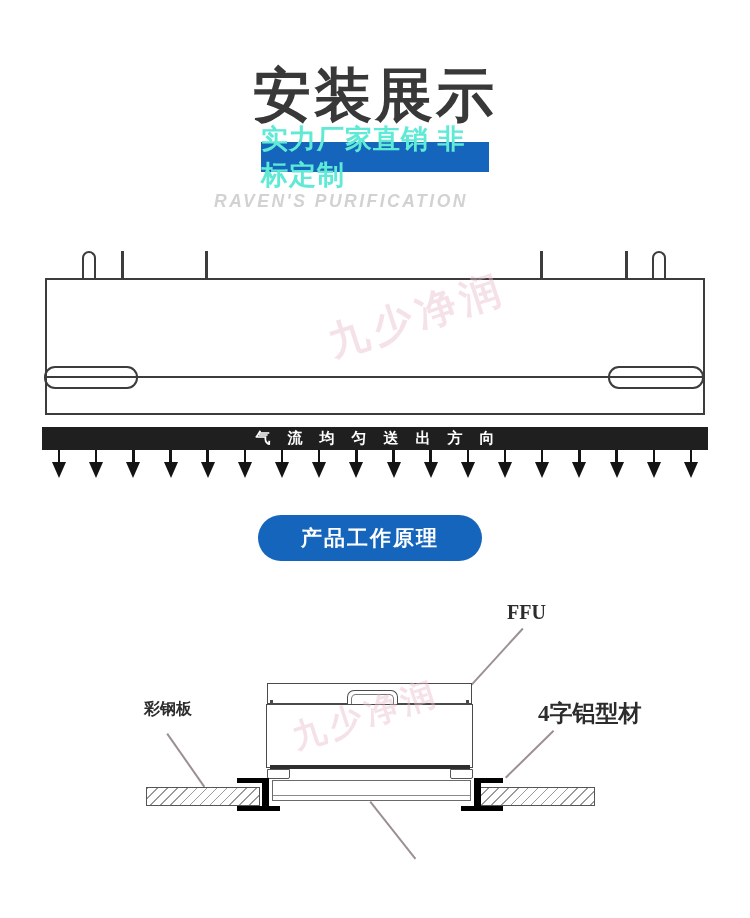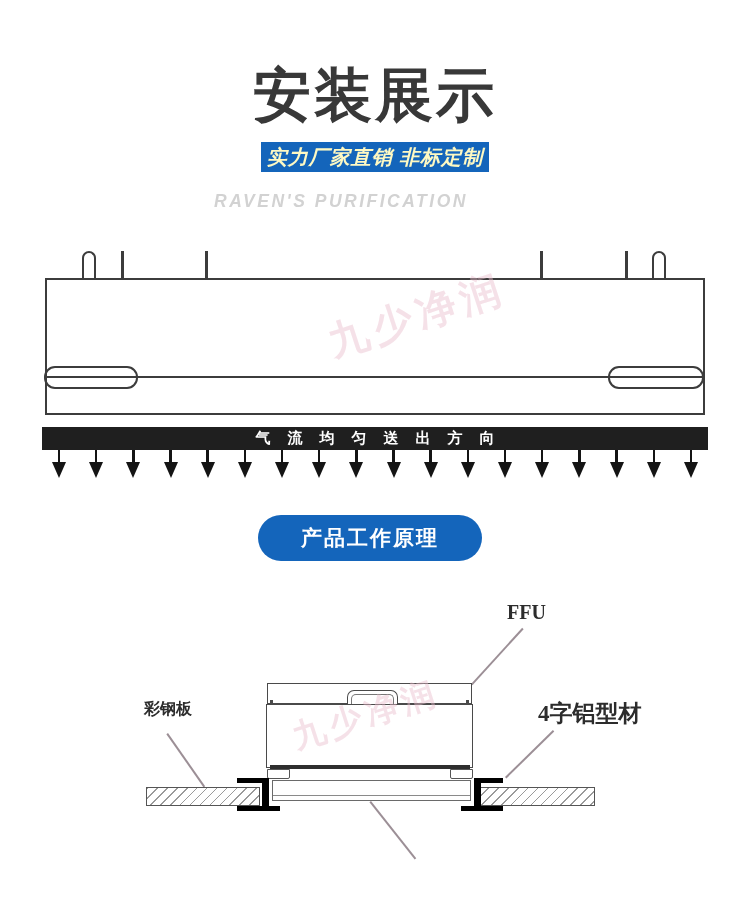--- a/index.html
+++ b/index.html
@@ -13,22 +13,22 @@
   *{margin:0;padding:0;box-sizing:border-box;}
   html,body{background:#fff;}
   body{font-family:"Liberation Sans",sans-serif;}
   #page{position:relative;width:750px;height:918px;background:#fff;overflow:hidden;margin:0 auto;}
   .abs{position:absolute;}
 
   
   .title{top:62px;left:0;width:750px;text-align:center;font-size:58px;font-weight:900;
          color:var(--title-dark);letter-spacing:3px;line-height:1.15;}
   .banner{top:142px;left:261px;width:228px;height:30px;background:var(--accent-blue);
-          display:flex;align-items:center;justify-content:center;color:#fef9c3;
-          font-size:20px;font-weight:bold;letter-spacing:1px;font-style:italic;}
+          display:flex;align-items:center;justify-content:center;color:#5eead4;
+          font-size:27px;font-weight:bold;letter-spacing:1px;}
   .tagline{top:191px;left:0;width:682px;text-align:center;color:var(--tagline-gray);
            font-size:17.5px;font-weight:bold;font-style:italic;letter-spacing:2.5px;}
 
   
   .unit-box{left:45px;top:278px;width:660px;height:137px;border:2px solid var(--drawing-line);background:#fff;}
   .unit-hline{left:45px;top:376px;width:660px;height:2px;background:var(--drawing-line);}
   .post{top:251px;width:3px;height:28px;background:var(--drawing-line);}
   .hook{top:251px;width:14px;height:28px;border:2.5px solid var(--drawing-line);border-bottom:none;
         border-radius:7px 7px 0 0;background:#fff;}
   .handle{top:366px;height:23px;border:2px solid var(--drawing-line);border-radius:11px;background:transparent;}

